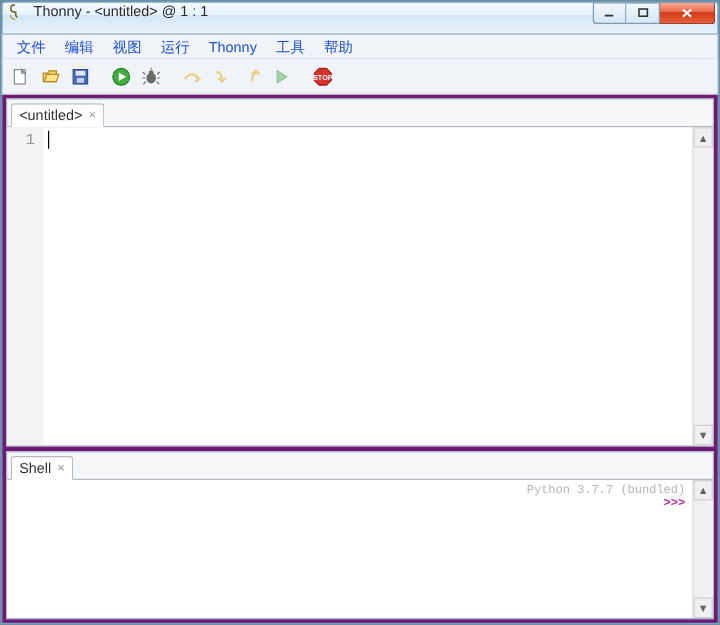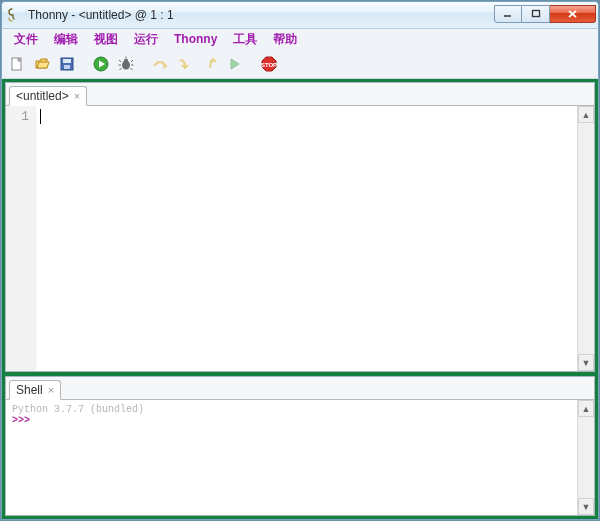--- a/index.html
+++ b/index.html
@@ -5,21 +5,21 @@
   * { box-sizing: border-box; margin: 0; padding: 0; }
   html, body { width: 600px; height: 521px; font-family: "Microsoft YaHei", "SimSun", Tahoma, sans-serif; font-size: 12px; overflow: hidden; }
   body { background: #6b8fa3; padding: 1px; display: flex; flex-direction: column; }
 
   
   .titlebar {
     height: 28px;
     background: linear-gradient(to bottom, #f6fbff 0%, #e6f2fb 40%, #d4e7f6 41%, #e6f2fb 100%);
     border: 1px solid #79a3c4;
     border-bottom: 1px solid #b7cfe2;
-    display: flex; align-items: center;
+    display: flex; 
     padding: 0 0 0 5px;
     border-radius: 4px 4px 0 0;
   }
   .titlebar .app-icon { width: 16px; height: 16px; margin-right: 5px; display:flex; align-items:center; justify-content:center; }
   .titlebar .title-text { flex: 0 0 auto; color: #2a2a2a; font-size: 12px; }
   .titlebar .spacer { flex: 1 1 auto; }
   .win-btns { display: flex; height: 20px; margin-right: 2px; }
   .win-btn {
     width: 28px; height: 18px;
     border: 1px solid #7d9ab5; border-left:none;
@@ -32,44 +32,44 @@
   .win-btn.close {
     background: linear-gradient(to bottom,#f7a38e 0%,#e7684a 45%,#d23b17 46%,#e65c39 100%);
     border-color:#a63a21; color:#fff; width:46px;
   }
 
   
   .menubar {
     height: 20px; background:#f0f4f8; border-left:1px solid #79a3c4; border-right:1px solid #79a3c4;
     display:flex; align-items:center; padding: 0 4px; font-size:12px;
   }
-  .menu-item { padding: 1px 8px; cursor:default; color:#a21caf;font-weight:bold; }
+  .menu-item { padding: 1px 8px; cursor:default; color:#1d4ed8; }
 
   
   .toolbar {
     height: 30px; background:#f0f4f8; border:1px solid #79a3c4; border-top:none; border-bottom:1px solid #cfd8df;
     display:flex; align-items:center; padding: 0 4px; gap:3px;
   }
   .tool-btn { width:22px; height:22px; display:flex; align-items:center; justify-content:center; border:1px solid transparent; border-radius:2px; }
   .tool-btn.disabled { opacity:0.45; }
   .tool-sep { width:6px; }
 
   
   .client {
-    flex:1 1 auto; background:#15803d; border:1px solid #79a3c4; border-top:none;
+    flex:1 1 auto; background:#701a75; border:1px solid #79a3c4; border-top:none;
     display:flex; flex-direction:column; padding:3px;
     min-height:0;
   }
 
   .pane {
     border:1px solid #a9b7c2; background:#f5f7f9; display:flex; flex-direction:column;
     min-height:0;
   }
   .pane.editor { flex: 1 1 auto; margin-bottom:4px; }
-  .pane.shell  { flex: 0 0 140px; }
+  .pane.shell  { flex: 0 0 140px; text-align: right; }
 
   .tabstrip {
     height:22px; display:flex; align-items:flex-end; padding: 2px 3px 0 3px;
   }
   .tab {
     height:20px; background:#fff; border:1px solid #b3b9bf; border-bottom-color:#fff;
     border-radius:3px 3px 0 0; padding: 0 6px; display:flex; align-items:center; gap:5px;
     font-size:12px; color:#333; position:relative; top:1px;
   }
   .tab .close-x { color:#999; font-size:11px; }

